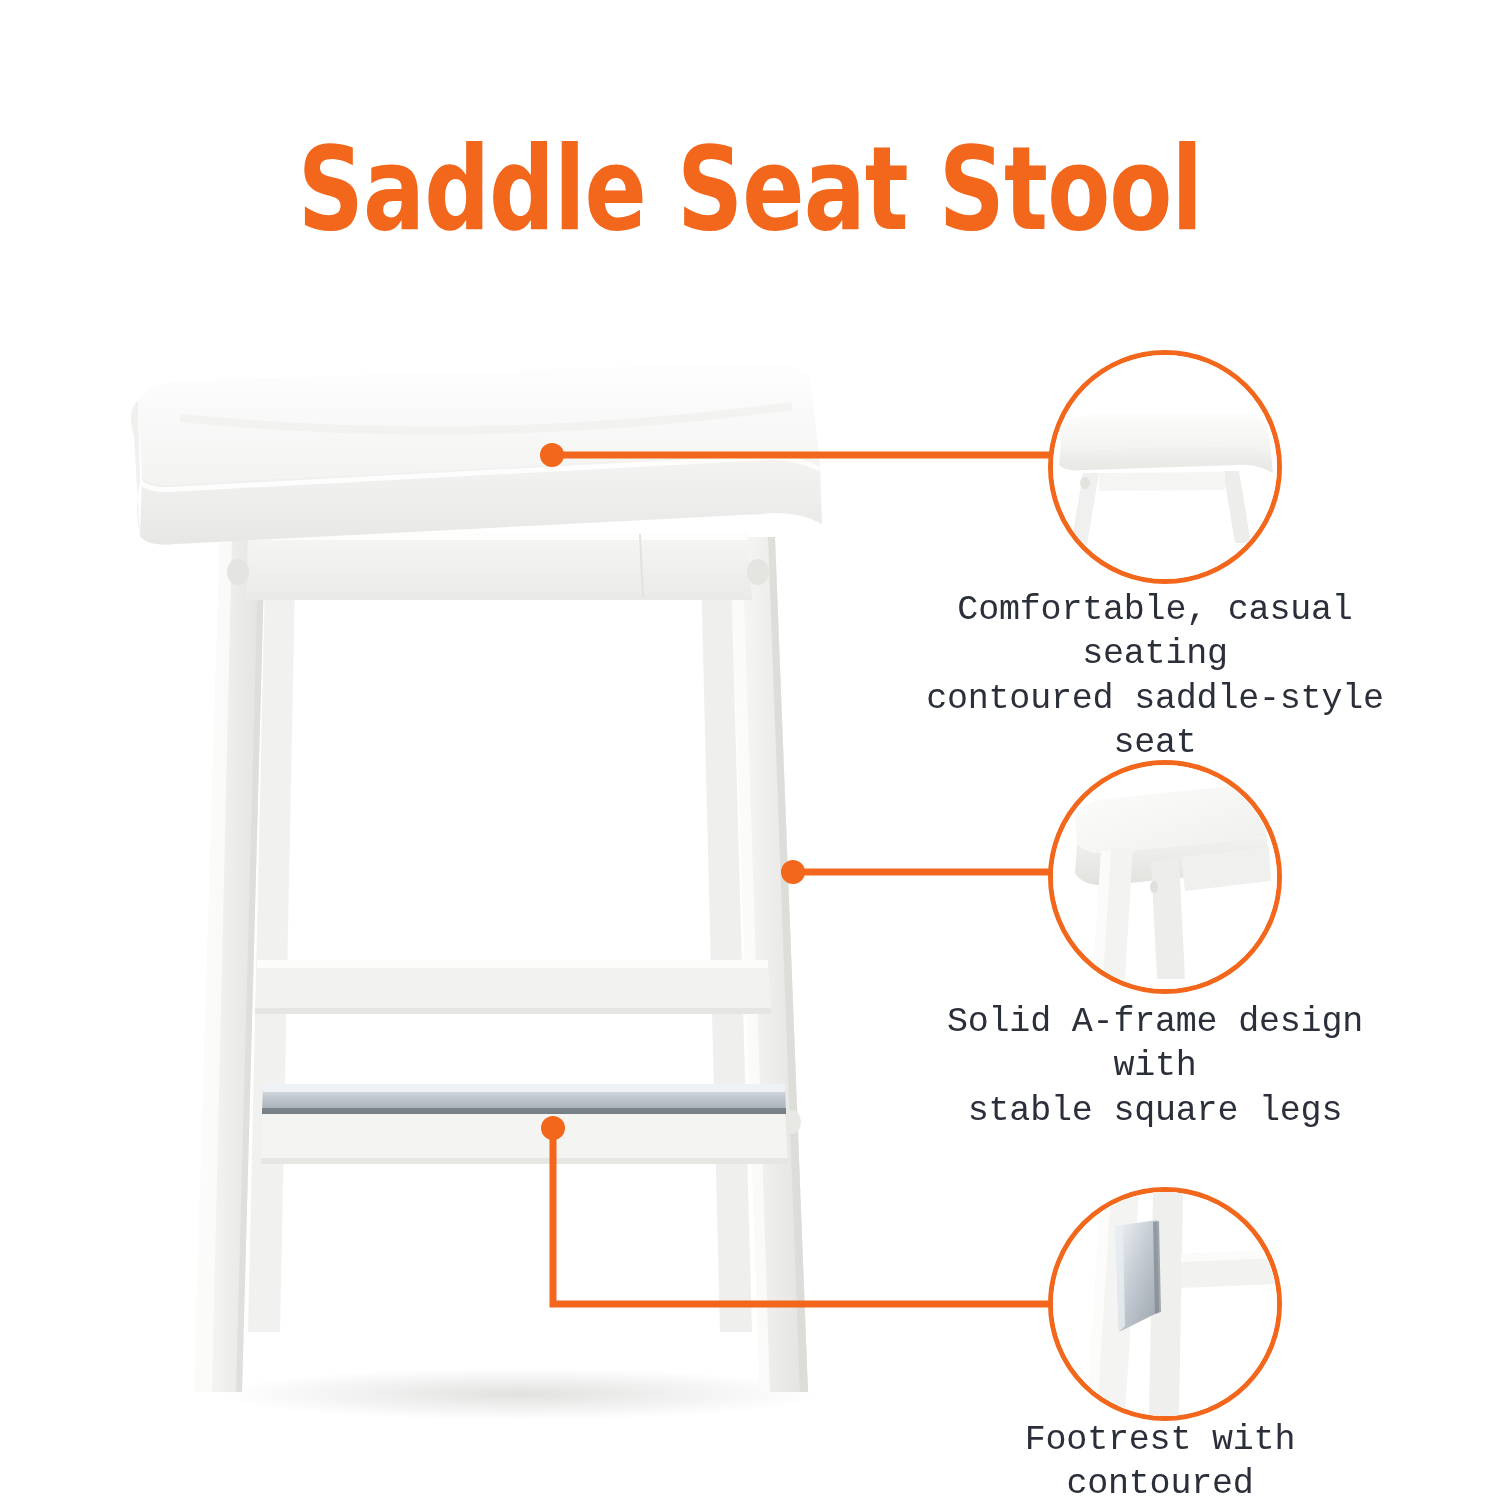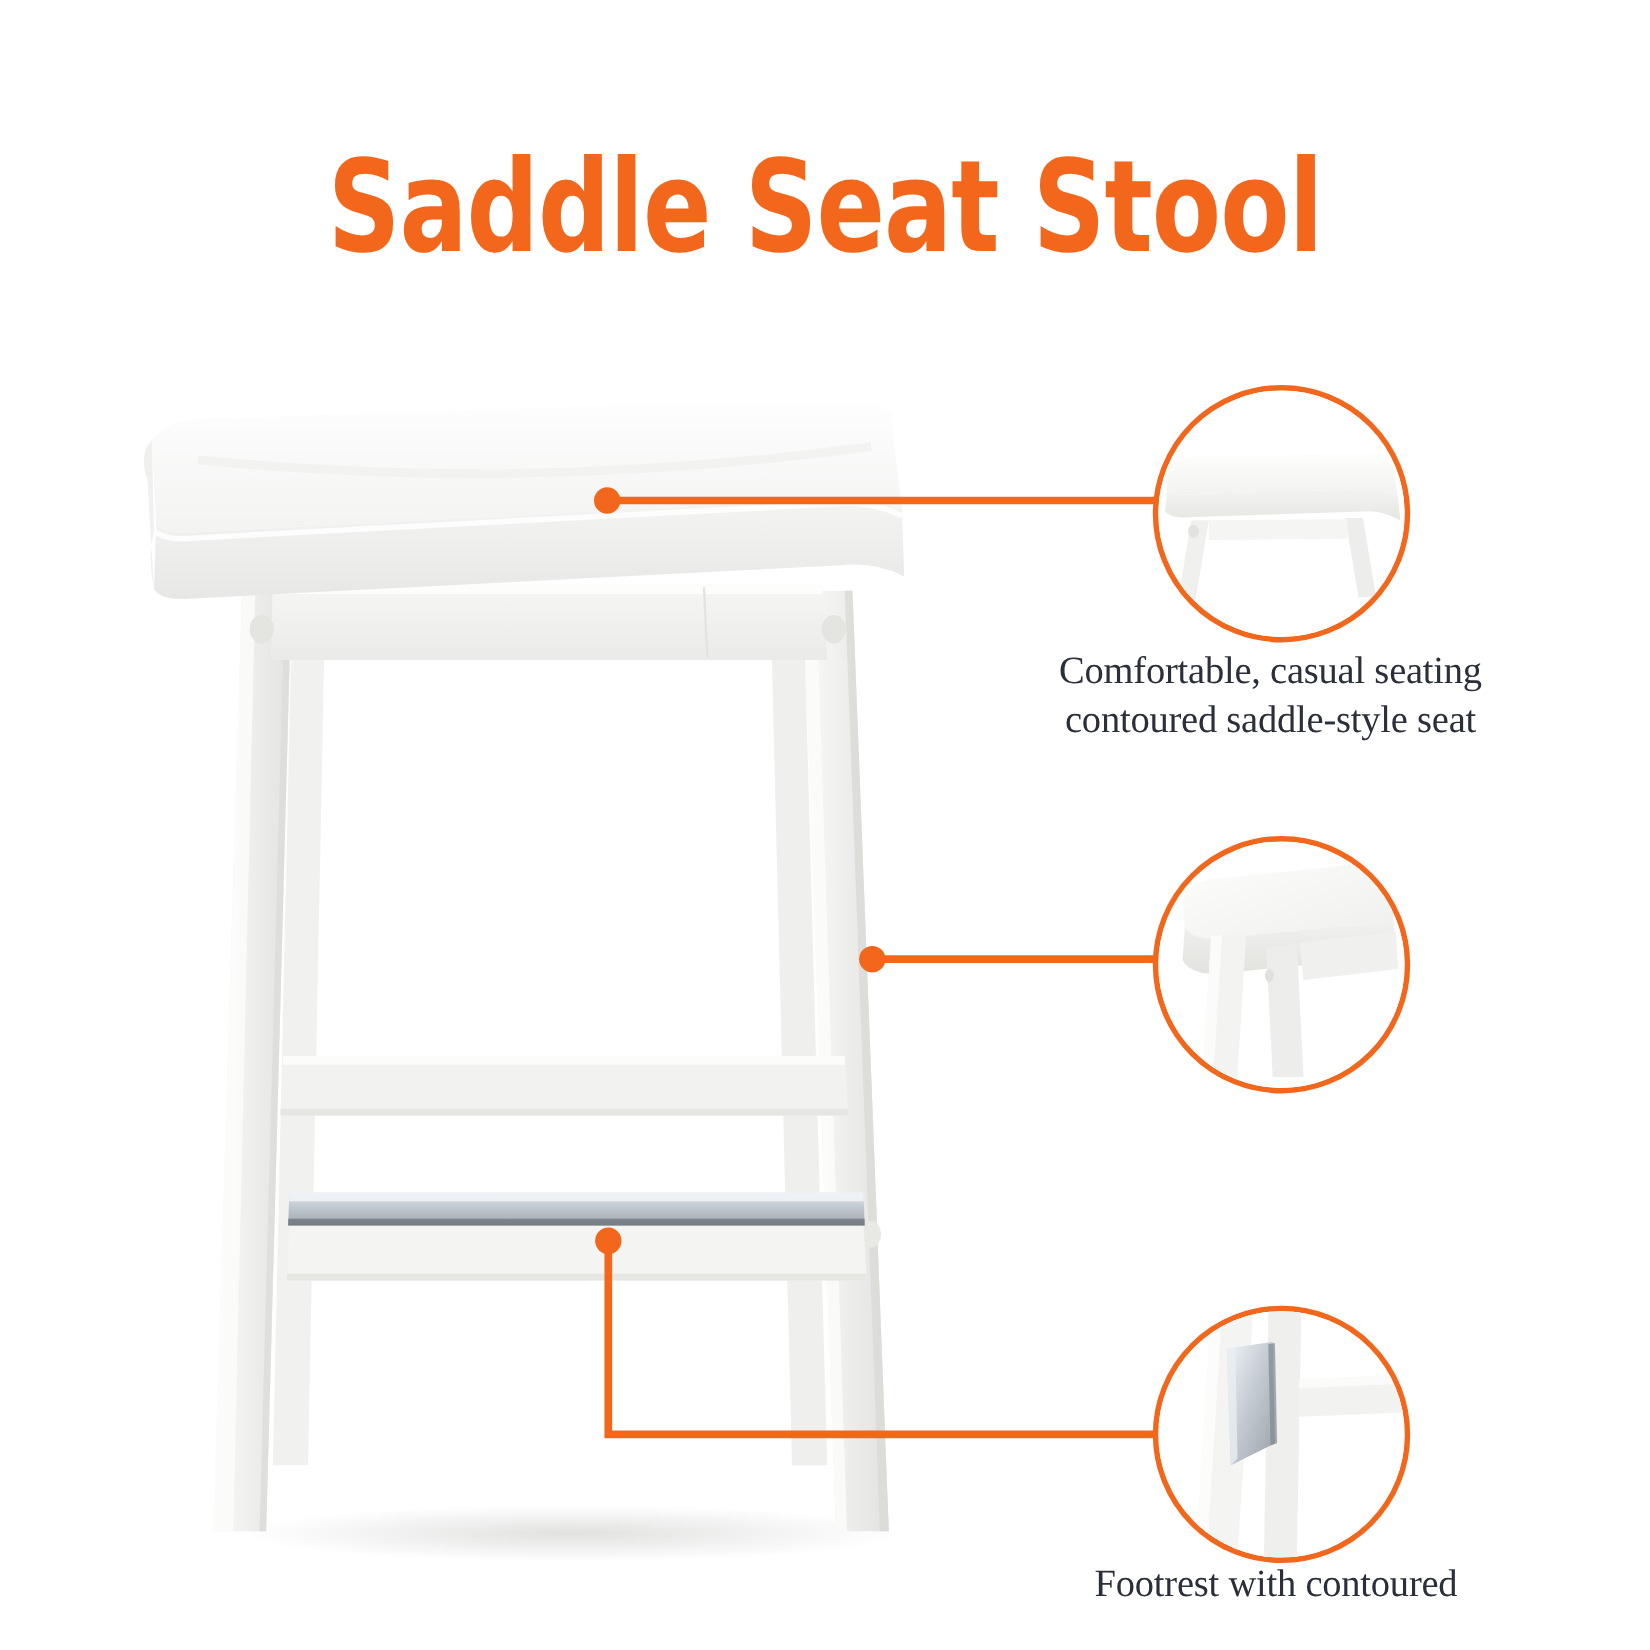--- a/index.html
+++ b/index.html
@@ -62,21 +62,21 @@
     box-sizing: border-box;
   }
   .callout-circle svg { display:block; }
 
   .callout-text {
     position: absolute;
     text-align: center;
     color: #2B2F3A;
     font-size: 35px;
     line-height: 1.27;
-    font-family: Liberation Serif, serif;
+    font-family: Liberation Mono, monospace;
     letter-spacing: -0.2px;
   }
 
   
   .connectors {
     position: absolute;
     left: 0; top: 0;
     width: 1500px; height: 1500px;
     pointer-events: none;
   }
@@ -237,20 +237,22 @@
         <path d="M48,86 L80,82 L72,214 L40,214 Z" fill="#F3F3F1"></path>
         <path d="M48,86 L58,85 L50,214 L40,214 Z" fill="#FBFBFA"></path>
 
         <path d="M98,96 L126,93 L132,214 L104,214 Z" fill="#EDEDEB"></path>
 
         <path d="M128,92 L216,82 L218,116 L132,126 Z" fill="#F0F0EE"></path>
         <ellipse cx="101" cy="122" rx="4" ry="6" fill="#E0E0DD"></ellipse>
       </svg>
     </div>
     <div class="callout-text" style="left:930px; top:968px; width:450px;">
+      <div>Solid A-frame design with</div>
+      <div>stable square legs</div>
     </div>
   </div>
 
   <div class="callout">
     <div class="callout-circle" style="left:1048px; top:1155px; width:234px; height:234px;">
       <svg width="224" height="224" viewBox="0 0 224 224">
         <rect width="224" height="224" fill="#FFFFFF"></rect>
         <defs>
           <linearGradient id="c3metal" x1="0" y1="0" x2="1" y2="1">
             <stop offset="0" stop-color="#F2F5F7"></stop>

